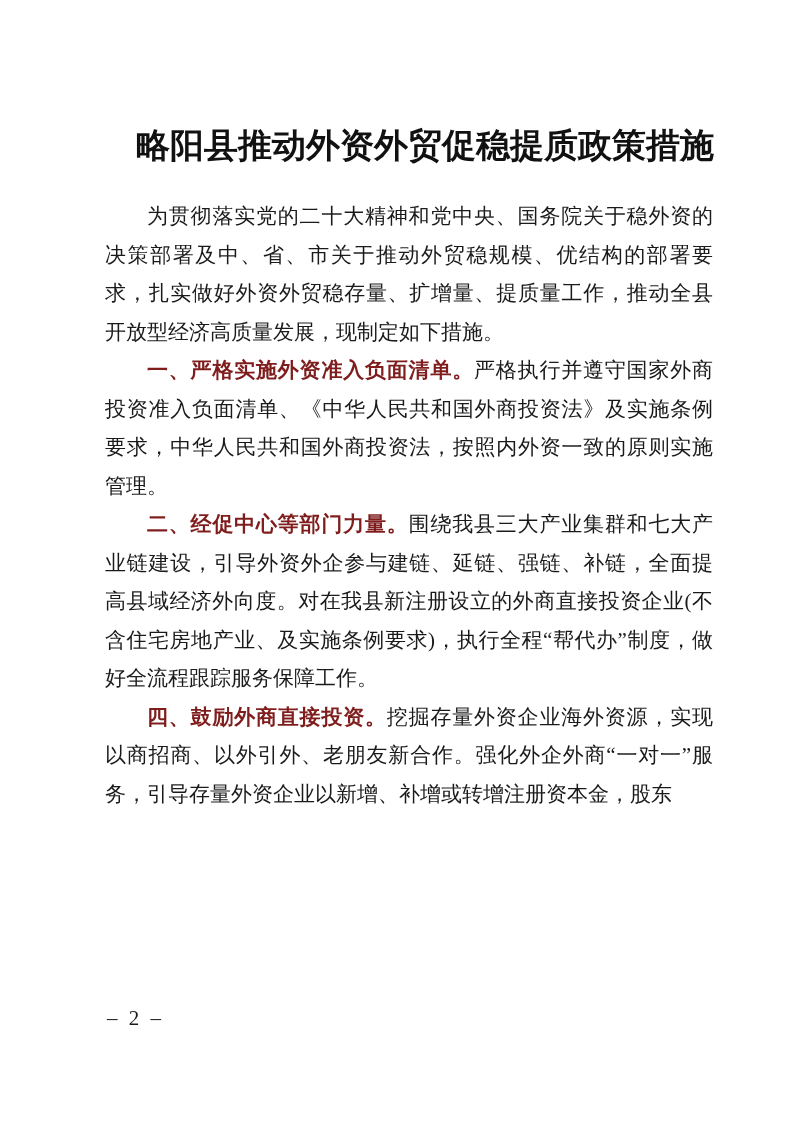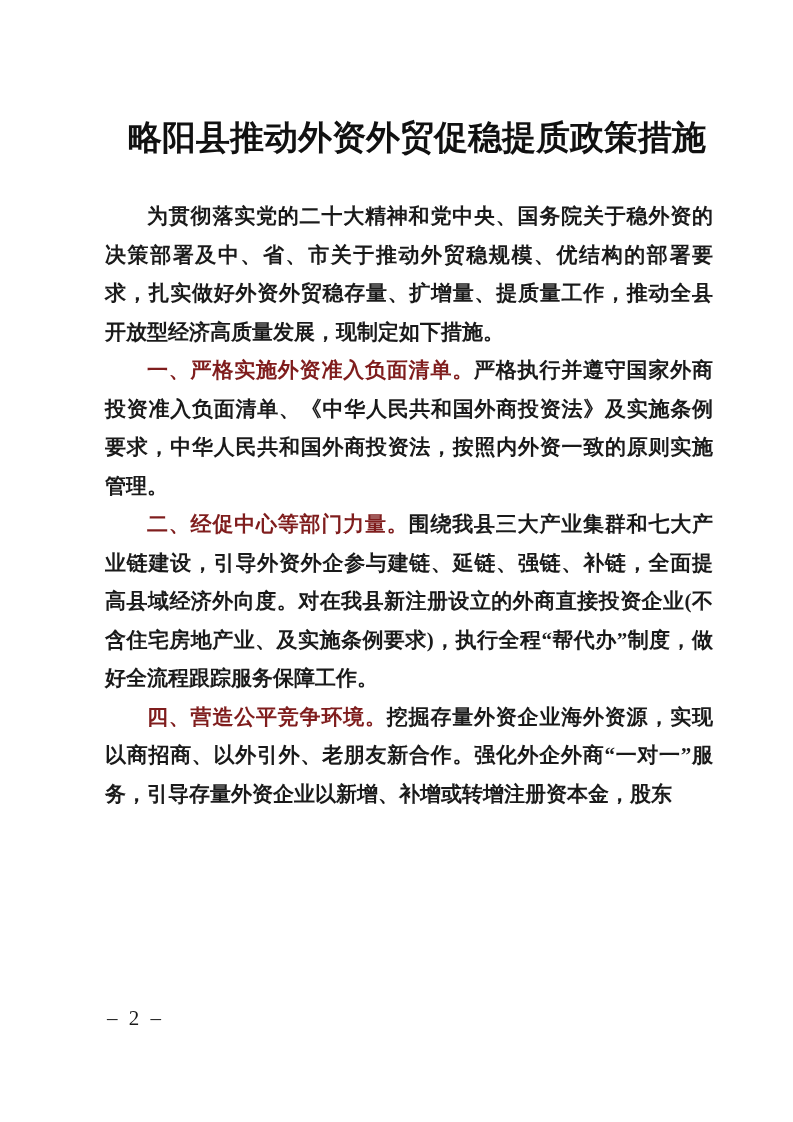--- a/index.html
+++ b/index.html
@@ -14,21 +14,21 @@
     background: #ffffff;
     overflow: hidden;
     font-family: "Liberation Serif", "DejaVu Serif", serif;
     color: #1a1a1a;
   }
   .doc-title {
     position: absolute;
     top: 108px;
     left: 105px;
     width: 608px;
-    margin: 8px;
+    margin: 16px;
     text-align: center;
     font-size: 34px;
     line-height: 44px;
     font-weight: bold;
     font-family: "Liberation Serif", "DejaVu Serif", serif;
     letter-spacing: 0px;
     color: #111111;
   }
   .doc-body {
     position: absolute;
@@ -45,21 +45,21 @@
     margin: 0;
     padding: 0;
     text-indent: 2em;
   }
   .para-heading {
     font-weight: bold;
     font-family: "Liberation Sans", "DejaVu Sans", sans-serif;
     color: #7f1d1d;
   }
   .para-text {
-    font-weight: bold;
+    font-weight: normal;
   }
   .page-footer {
     position: absolute;
     left: 107px;
     top: 1006px;
     font-size: 21px;
     letter-spacing: 3px;
     color: #1a1a1a;
     font-family: "Liberation Serif", "DejaVu Serif", serif;
   }
@@ -73,19 +73,19 @@
 
   <div class="doc-body">
 
     <p class="para"><span class="para-heading"></span><span class="para-text">为贯彻落实党的二十大精神和党中央、国务院关于稳外资的决策部署及中、省、市关于推动外贸稳规模、优结构的部署要求，扎实做好外资外贸稳存量、扩增量、提质量工作，推动全县开放型经济高质量发展，现制定如下措施。</span></p>
 
     <p class="para"><span class="para-heading">一、严格实施外资准入负面清单。</span><span class="para-text">严格执行并遵守国家外商投资准入负面清单、《中华人民共和国外商投资法》及实施条例要求，中华人民共和国外商投资法，按照内外资一致的原则实施管理。</span></p>
 
     <p class="para"><span class="para-heading">二、经促中心等部门力量。</span><span class="para-text">围绕我县三大产业集群和七大产业链建设，引导外资外企参与建链、延链、强链、补链，全面提高县域经济外向度。对在我县新注册设立的外商直接投资企业(不含住宅房地产业、及实施条例要求)，执行全程“帮代办”制度，做好全流程跟踪服务保障工作。</span></p>
 
 
-    <p class="para"><span class="para-heading">四、营造公平竞争环境。</span><span class="para-text">挖掘存量外资企业海外资源，实现以商招商、以外引外、老朋友新合作。强化外企外商“一对一”服务，引导存量外资企业以新增、补增或转增注册资本金，股东</span></p>
+    <p class="para"><span class="para-heading">四、鼓励外商直接投资。</span><span class="para-text">挖掘存量外资企业海外资源，实现以商招商、以外引外、老朋友新合作。强化外企外商“一对一”服务，引导存量外资企业以新增、补增或转增注册资本金，股东</span></p>
 
   </div>
 
   <div class="page-footer">– 2 –</div>
 
 </div>
 
 </body></html>

